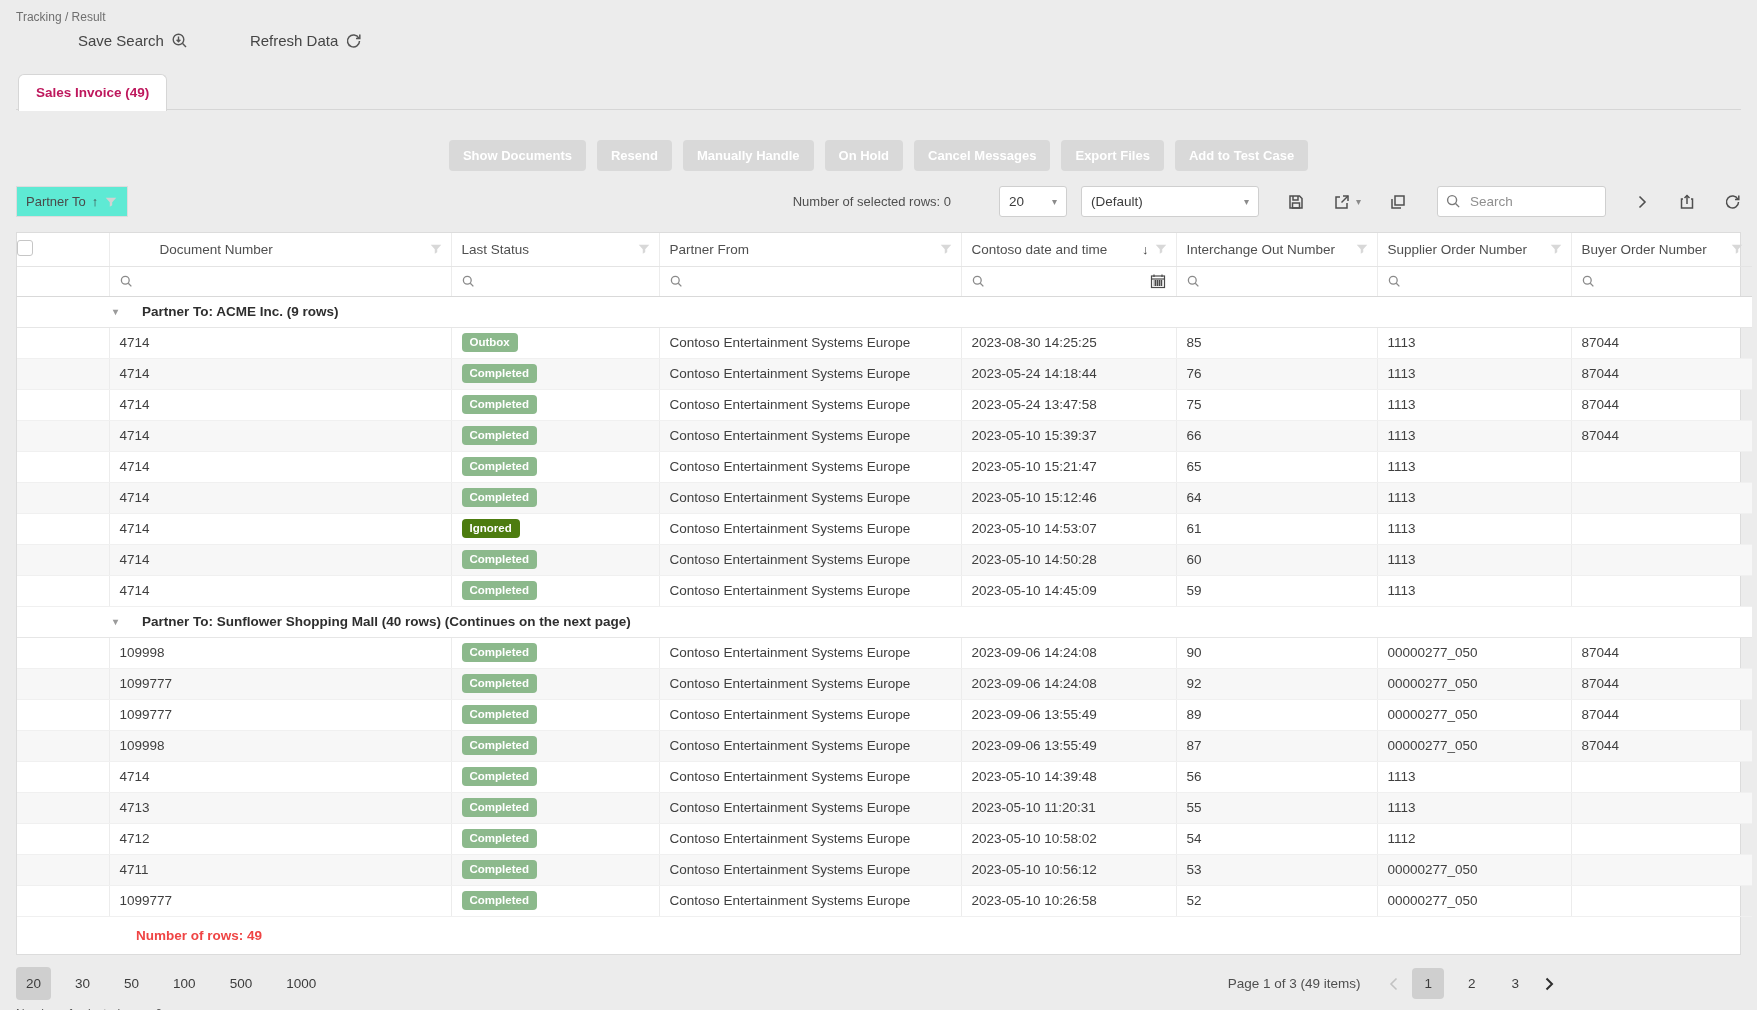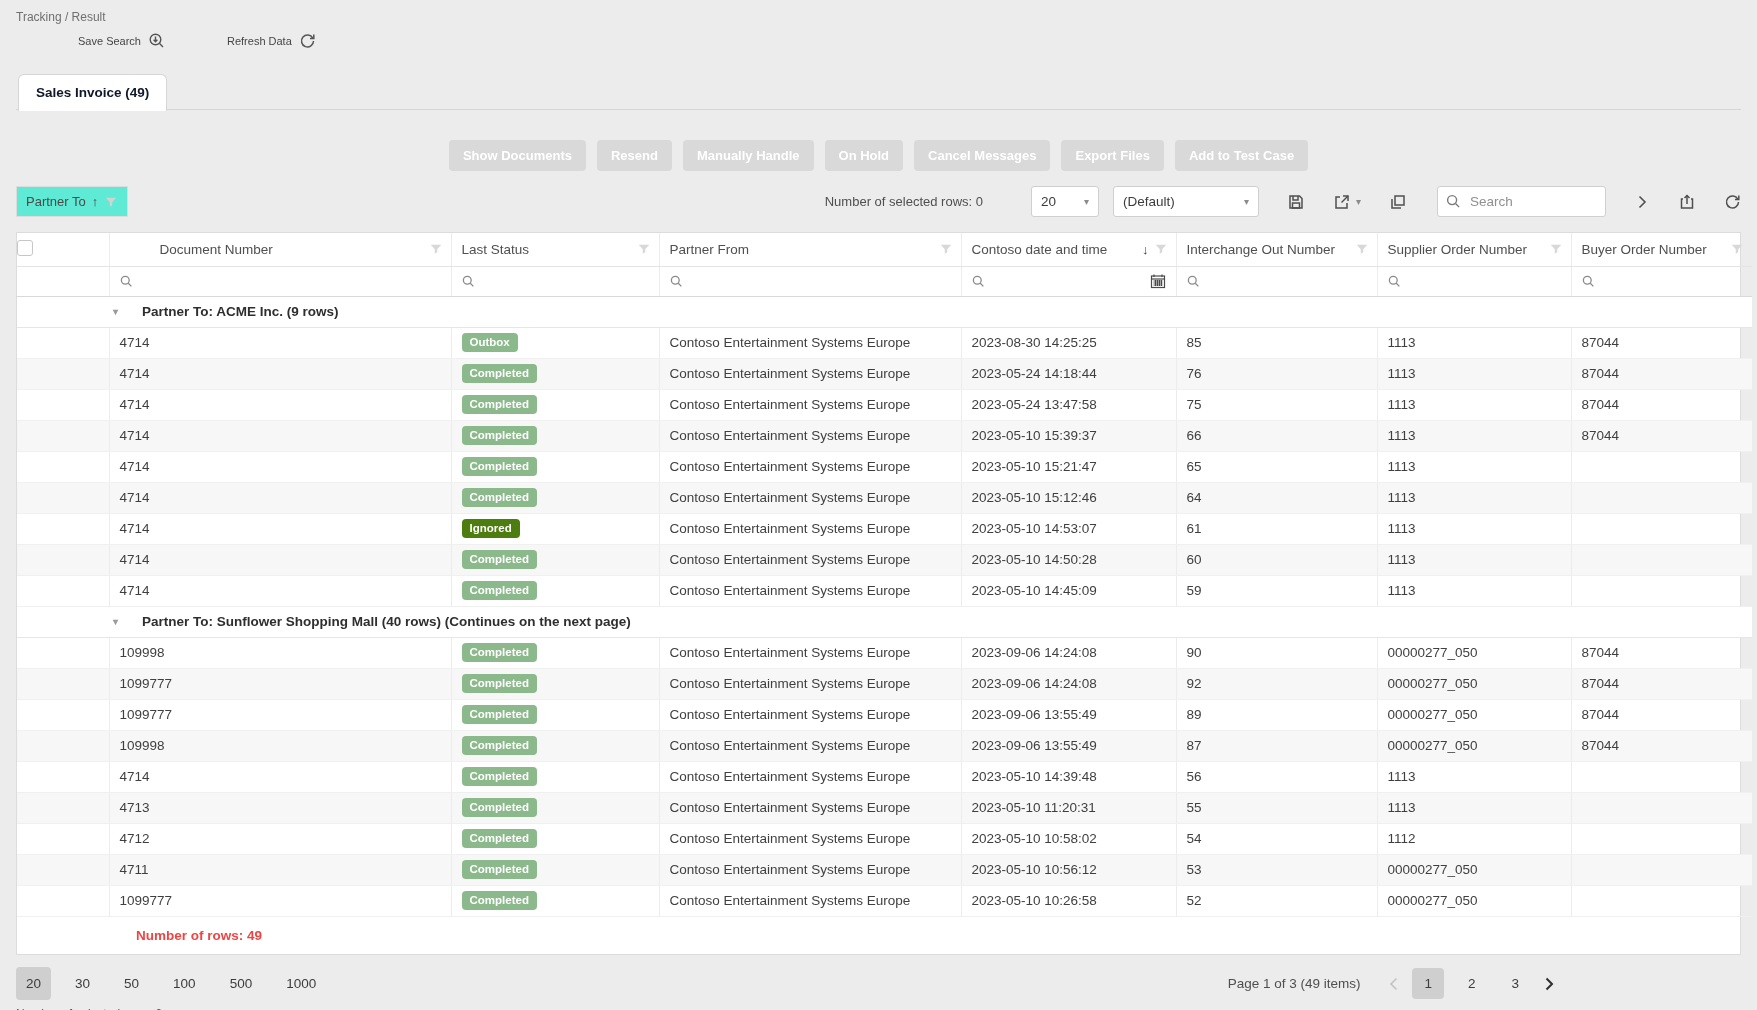--- a/index.html
+++ b/index.html
@@ -9,29 +9,29 @@
     font-family: "Liberation Sans", sans-serif;
     color: #3b3b3b;
     position: relative;
   }
   .page { padding: 10px 16px 0 16px; height: 100%; display: flex; flex-direction: column; }
 
   
   .breadcrumb { font-size: 12px; color: #6f6f6f; cursor: pointer; }
   .title-row { display: flex; align-items: center; margin-top: 8px; }
   .page-title { font-size: 24px; font-weight: 700; color: #2b2b2b; letter-spacing: -0.2px; }
-  .hdr-action { display: flex; align-items: center; gap: 7px; margin-left: 62px; font-size: 11px; color: #454545; cursor: pointer; }
+  .hdr-action { display: flex; align-items: center; gap: 7px; margin-left: 62px; font-size: 15px; color: #454545; cursor: pointer; }
   .hdr-action svg { stroke: #555; }
 
   
   .tabstrip { margin-top: 24px; border-bottom: 1px solid #d6d6d6; padding-left: 2px; height: 37px; }
   .tab {
     display: inline-block; background: #fff; border: 1px solid #d6d6d6; border-bottom: none;
     border-radius: 6px 6px 0 0; padding: 10px 17px 11px 17px; font-size: 13.5px; font-weight: 700;
-    color: #0f172a; position: relative; top: 1px; cursor: pointer;
+    color: #be185d; position: relative; top: 1px; cursor: pointer;
   }
 
   
   .actions-row { display: flex; gap: 11px; margin-top: 30px; justify-content: center; }
   .act-btn {
     background: #d9d9d9; color: #fff; border: none; border-radius: 4px;
     padding: 8px 14px; font-size: 13px; font-weight: 700; font-family: inherit; cursor: default;
   }
 
   
@@ -42,21 +42,21 @@
   }
   .sort-arrow { font-size: 13px; color: #3a3a3a; }
   .gt-right { margin-left: auto; display: flex; align-items: center; }
   .sel-rows { font-size: 13px; color: #4f4f4f; margin-right: 48px; }
   .selbox {
     display: inline-flex; align-items: center; justify-content: space-between; background: #fff;
     border: 1px solid #cfcfcf; border-radius: 3px; height: 31px; padding: 0 9px; font-size: 13.5px;
     color: #3c3c3c; cursor: pointer;
   }
   .selbox.small { width: 68px; margin-right: 14px; }
-  .selbox.wide { width: 146px; }
+  .selbox.wide { width: 178px; }
   .caret { font-size: 10px; color: #8b8b8b; }
   .icon-btn { background: none; border: none; cursor: pointer; display: inline-flex; align-items: center; padding: 0; }
   .icon-btn svg { stroke: #4f4f4f; }
   .ib1 { margin-left: 28px; }
   .search-wrap { position: relative; margin-left: 30px; }
   .search-wrap svg { position: absolute; left: 9px; top: 8px; stroke: #7a7a7a; }
   .search-input {
     width: 169px; height: 31px; border: 1px solid #cfcfcf; border-radius: 3px; background: #fff;
     padding: 0 8px 0 32px; font-size: 13.5px; font-family: inherit; color: #333;
   }

